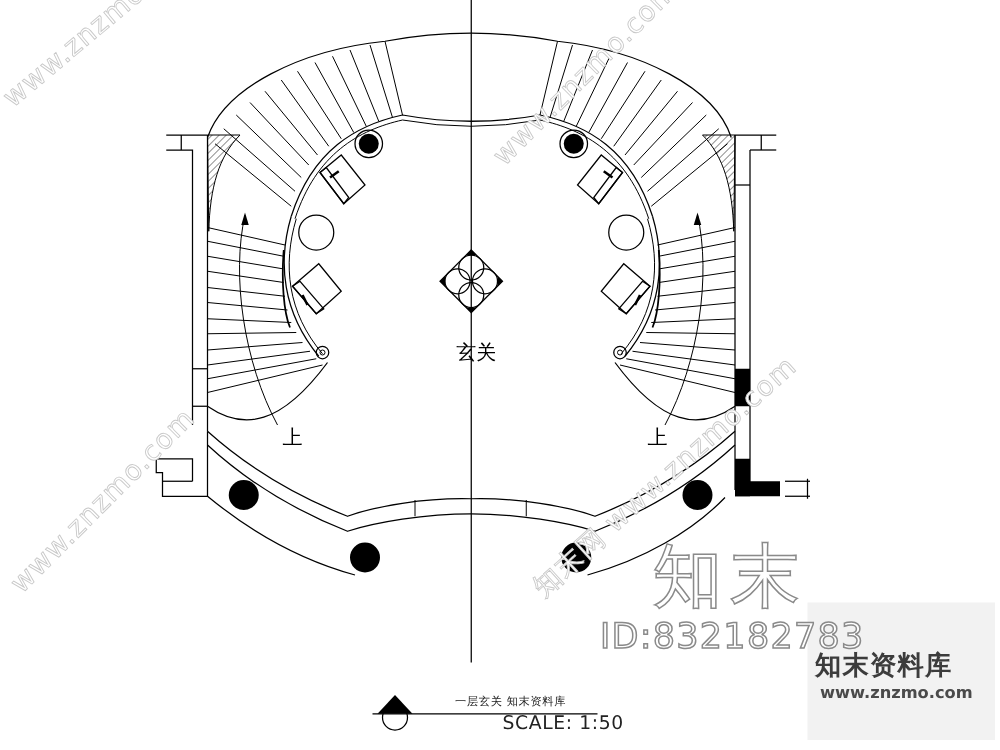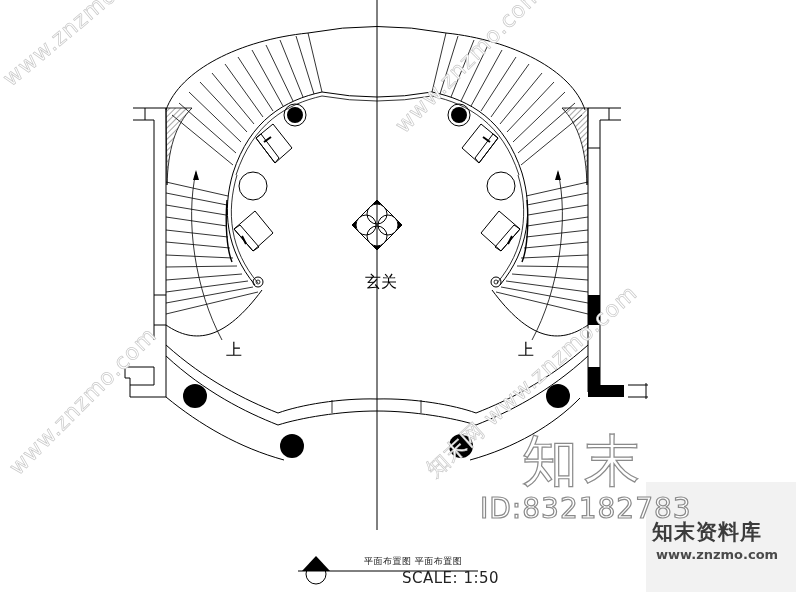--- a/index.html
+++ b/index.html
@@ -210,20 +210,20 @@
 
 <div class="wm-diag" style="left:-2px; top:72px; transform: rotate(-40deg);">www.znzmo.com</div>
 <div class="wm-diag" style="left:390px; top:120px; transform: rotate(-45deg);">www.znzmo.com</div>
 <div class="wm-diag" style="left:420px; top:462px; transform: rotate(-42deg);">知末网 www.znzmo.com</div>
 <div class="wm-diag" style="left:4px; top:462px; transform: rotate(-45deg);">www.znzmo.com</div>
 
 <div class="label-cn" style="left:365px; top:272px;">玄关</div>
 <div class="label-cn" style="left:226px; top:340px;">上</div>
 <div class="label-cn" style="left:518px; top:340px;">上</div>
 
-<div class="title-text">平面布置图 平面布置图</div>
+<div class="title-text">一层玄关 知末资料库</div>
 <div class="scale-text">SCALE: 1:50</div>
 
 <div class="wm-big" style="left:522px; top:408px; font-size:56px; letter-spacing:6px;margin-top:16px;">知末</div>
 <div class="wm-panel"></div>
 <div class="wm-big" style="left:480px; top:492px; font-size:28px; letter-spacing:1px;">ID:832182783</div>
 <div class="wm-panel-title">知末资料库</div>
 <div class="wm-panel-url">www.znzmo.com</div>
 
 </body></html>

